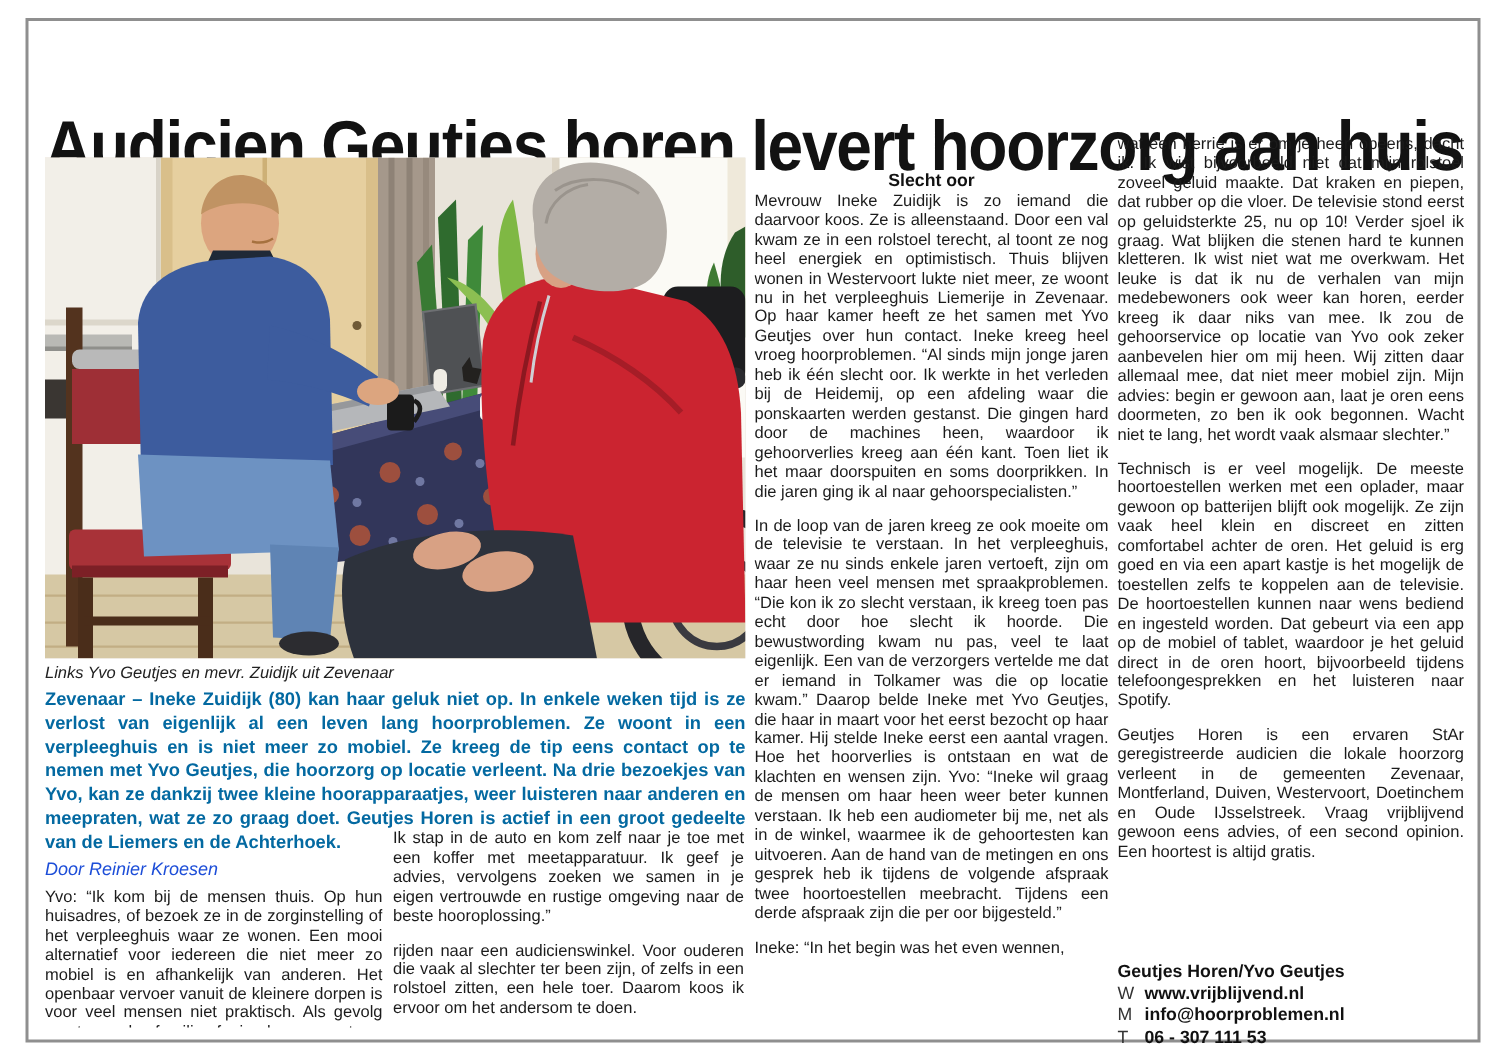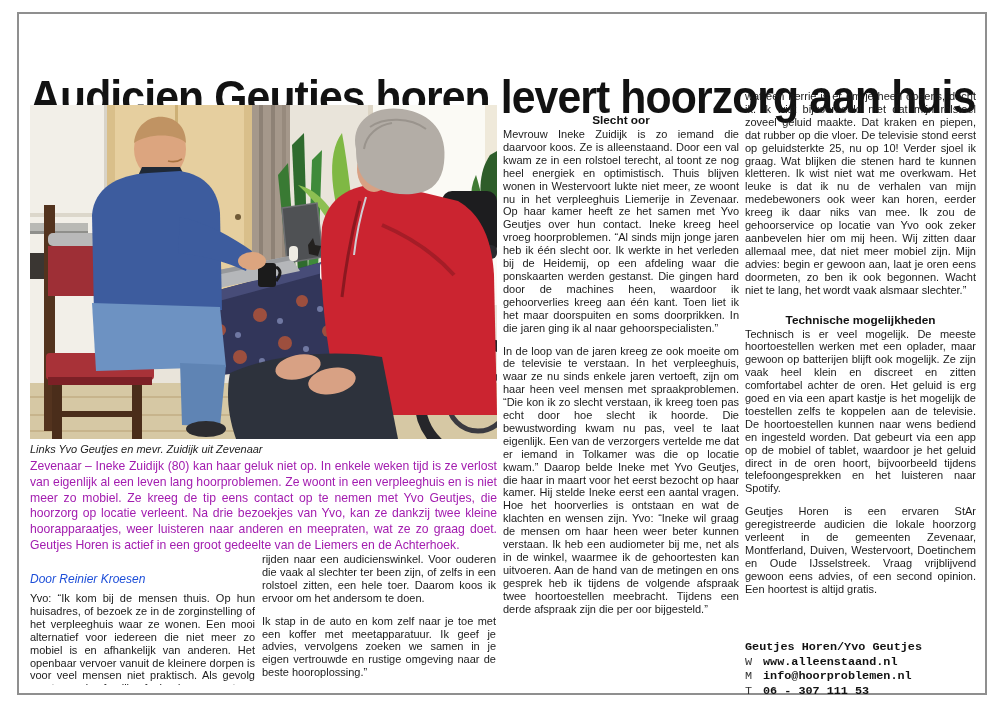--- a/index.html
+++ b/index.html
@@ -8,35 +8,35 @@
   .frame{position:absolute;left:17px;top:12px;width:966px;height:679px;
          border:2px solid #8f8f8f;background:#fff;}
   .headline{position:absolute;left:30px;top:40px;width:945px;
             font-weight:bold;font-size:47px;line-height:1.1;color:#121212;
             letter-spacing:-1px;white-space:nowrap;transform-origin:left center;}
   .photo{position:absolute;left:30px;top:105px;width:467px;height:334px;
          overflow:hidden;background:#e9e4da;}
   .caption{position:absolute;left:30px;top:443px;width:467px;
            font-style:italic;font-size:11px;color:#222;}
   .intro{position:absolute;left:30px;top:459px;width:467px;
-         font-weight:normal;font-size:12.2px;line-height:15.8px;
-         text-align:justify;color:#a21caf;}
+         font-weight:bold;font-size:12.2px;line-height:15.8px;
+         text-align:justify;color:#0369a1;}
   .byline{position:absolute;left:30px;top:572px;font-style:italic;
           font-size:12px;color:#1d4ed8;}
   .col{position:absolute;font-size:11px;line-height:12.9px;
        text-align:justify;overflow:hidden;color:#1b1b1b;}
   .col p{margin:0 0 10px 0;}
   .col h3{font-size:11.8px;line-height:14px;margin:16px 0 1px 0;
           font-weight:bold;color:#111;text-align:center;}
   #col1{left:30px;top:592px;width:225px;height:93px;}
   #col2{left:262px;top:553px;width:234px;height:140px;}
   #col3{left:503px;top:97px;width:236px;height:595px;}
   #col4{left:745px;top:90px;width:231px;height:540px;}
   .contact{position:absolute;left:745px;top:640px;width:231px;
-           font-size:11.8px;line-height:14.5px;font-family:Liberation Mono, monospace;}
+           font-size:11.8px;line-height:14.5px;}
   .contact .name{font-weight:bold;color:#111;}
   .contact .row{display:flex;}
   .contact .lbl{width:18px;font-weight:normal;color:#333;flex:0 0 18px;}
   .contact .val{font-weight:bold;color:#111;}
 </style>
 </head>
 <body>
 
 <div class="frame"></div>
 
@@ -191,42 +191,42 @@
 
 <div class="intro">Zevenaar – Ineke Zuidijk (80) kan haar geluk niet op. In enkele weken tijd is ze verlost van eigenlijk al een leven lang hoorproblemen. Ze woont in een verpleeghuis en is niet meer zo mobiel. Ze kreeg de tip eens contact op te nemen met Yvo Geutjes, die hoorzorg op locatie verleent. Na drie bezoekjes van Yvo, kan ze dankzij twee kleine hoorapparaatjes, weer luisteren naar anderen en meepraten, wat ze zo graag doet. Geutjes Horen is actief in een groot gedeelte van de Liemers en de Achterhoek.</div>
 
 <div class="byline">Door Reinier Kroesen</div>
 
 <div class="col" id="col1">
   <p>Yvo: “Ik kom bij de mensen thuis. Op hun huisadres, of bezoek ze in de zorginstelling of het verpleeghuis waar ze wonen. Een mooi alternatief voor iedereen die niet meer zo mobiel is en afhankelijk van anderen. Het openbaar vervoer vanuit de kleinere dorpen is voor veel mensen niet praktisch. Als gevolg moet men dan familie of vrienden vragen te</p>
 </div>
 
 <div class="col" id="col2">
+  <p>Ik stap in de auto en kom zelf naar je toe met een koffer met meetapparatuur. Ik geef je advies, vervolgens zoeken we samen in je eigen vertrouwde en rustige omgeving naar de beste hooroplossing.”</p>
   <p>rijden naar een audicienswinkel. Voor ouderen die vaak al slechter ter been zijn, of zelfs in een rolstoel zitten, een hele toer. Daarom koos ik ervoor om het andersom te doen.</p>
-  <p>Ik stap in de auto en kom zelf naar je toe met een koffer met meetapparatuur. Ik geef je advies, vervolgens zoeken we samen in je eigen vertrouwde en rustige omgeving naar de beste hooroplossing.”</p>
 </div>
 
 <div class="col" id="col3">
   <h3>Slecht oor</h3>
   <p>Mevrouw Ineke Zuidijk is zo iemand die daarvoor koos. Ze is alleenstaand. Door een val kwam ze in een rolstoel terecht, al toont ze nog heel energiek en optimistisch. Thuis blijven wonen in Westervoort lukte niet meer, ze woont nu in het verpleeghuis Liemerije in Zevenaar. Op haar kamer heeft ze het samen met Yvo Geutjes over hun contact. Ineke kreeg heel vroeg hoorproblemen. “Al sinds mijn jonge jaren heb ik één slecht oor. Ik werkte in het verleden bij de Heidemij, op een afdeling waar die ponskaarten werden gestanst. Die gingen hard door de machines heen, waardoor ik gehoorverlies kreeg aan één kant. Toen liet ik het maar doorspuiten en soms doorprikken. In die jaren ging ik al naar gehoorspecialisten.”</p>
   <p>In de loop van de jaren kreeg ze ook moeite om de televisie te verstaan. In het verpleeghuis, waar ze nu sinds enkele jaren vertoeft, zijn om haar heen veel mensen met spraakproblemen. “Die kon ik zo slecht verstaan, ik kreeg toen pas echt door hoe slecht ik hoorde. Die bewustwording kwam nu pas, veel te laat eigenlijk. Een van de verzorgers vertelde me dat er iemand in Tolkamer was die op locatie kwam.” Daarop belde Ineke met Yvo Geutjes, die haar in maart voor het eerst bezocht op haar kamer. Hij stelde Ineke eerst een aantal vragen. Hoe het hoorverlies is ontstaan en wat de klachten en wensen zijn. Yvo: “Ineke wil graag de mensen om haar heen weer beter kunnen verstaan. Ik heb een audiometer bij me, net als in de winkel, waarmee ik de gehoortesten kan uitvoeren. Aan de hand van de metingen en ons gesprek heb ik tijdens de volgende afspraak twee hoortoestellen meebracht. Tijdens een derde afspraak zijn die per oor bijgesteld.”</p>
+  <p>Ineke: “In het begin was het even wennen,</p>
 </div>
 
 <div class="col" id="col4">
   <p>wat een herrie is er om je heen opeens, dacht ik. Ik wist bijvoorbeeld niet dat mijn rolstoel zoveel geluid maakte. Dat kraken en piepen, dat rubber op die vloer. De televisie stond eerst op geluidsterkte 25, nu op 10! Verder sjoel ik graag. Wat blijken die stenen hard te kunnen kletteren. Ik wist niet wat me overkwam. Het leuke is dat ik nu de verhalen van mijn medebewoners ook weer kan horen, eerder kreeg ik daar niks van mee. Ik zou de gehoorservice op locatie van Yvo ook zeker aanbevelen hier om mij heen. Wij zitten daar allemaal mee, dat niet meer mobiel zijn. Mijn advies: begin er gewoon aan, laat je oren eens doormeten, zo ben ik ook begonnen. Wacht niet te lang, het wordt vaak alsmaar slechter.”</p>
-  <h3>Technische mogelijkheden</h3>
   <p>Technisch is er veel mogelijk. De meeste hoortoestellen werken met een oplader, maar gewoon op batterijen blijft ook mogelijk. Ze zijn vaak heel klein en discreet en zitten comfortabel achter de oren. Het geluid is erg goed en via een apart kastje is het mogelijk de toestellen zelfs te koppelen aan de televisie. De hoortoestellen kunnen naar wens bediend en ingesteld worden. Dat gebeurt via een app op de mobiel of tablet, waardoor je het geluid direct in de oren hoort, bijvoorbeeld tijdens telefoongesprekken en het luisteren naar Spotify.</p>
   <p>Geutjes Horen is een ervaren StAr geregistreerde audicien die lokale hoorzorg verleent in de gemeenten Zevenaar, Montferland, Duiven, Westervoort, Doetinchem en Oude IJsselstreek. Vraag vrijblijvend gewoon eens advies, of een second opinion. Een hoortest is altijd gratis.</p>
 </div>
 
 <div class="contact">
   <div class="name">Geutjes Horen/Yvo Geutjes</div>
   <div class="row">
     <span class="lbl">W</span>
-    <span class="val">www.alleenstaand.nl</span>
+    <span class="val">www.vrijblijvend.nl</span>
   </div>
   <div class="row">
     <span class="lbl">M</span>
     <span class="val">info@hoorproblemen.nl</span>
   </div>
   <div class="row">
     <span class="lbl">T</span>
     <span class="val">06 - 307 111 53</span>
   </div>
 </div>

